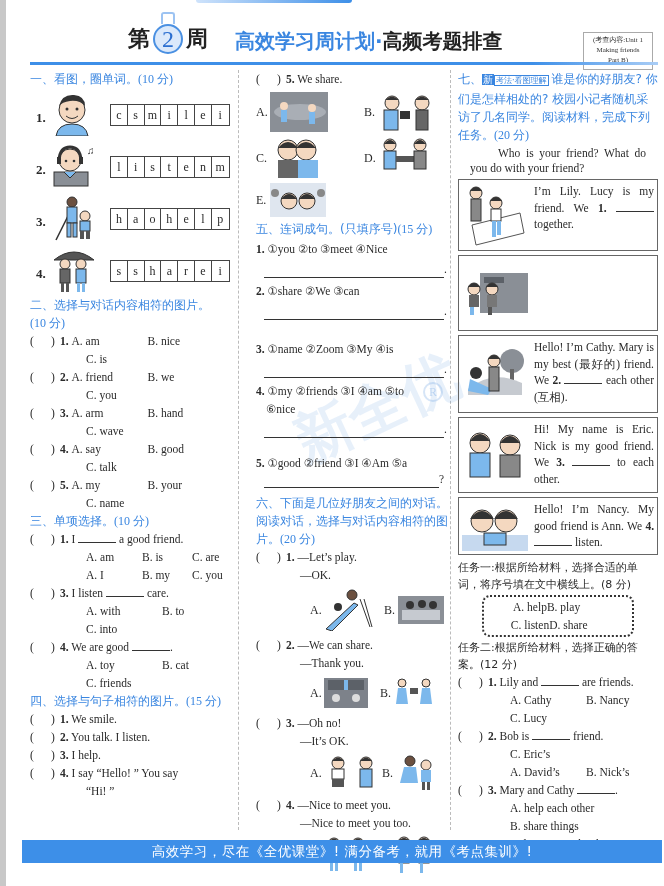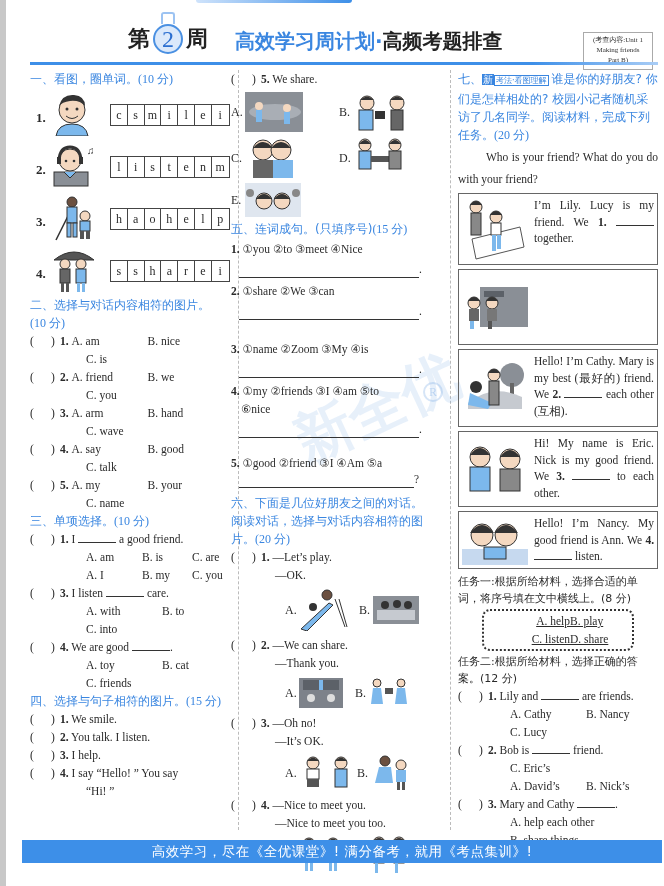--- a/index.html
+++ b/index.html
@@ -13,21 +13,21 @@
   .week { position: absolute; left: 100px; top: 6px; font-family: "DejaVu Sans", sans-serif; font-weight: bold; font-size: 22px; color: #222; display: flex; align-items: center; }
   .badge { position: relative; width: 30px; height: 30px; border-radius: 50%; border: 2px solid #4a90e2; background: #dbe9fb; color: #2c6fd0; font-family: "Liberation Serif", serif; font-size: 24px; font-weight: normal; display: flex; align-items: center; justify-content: center; margin: 0 3px; }
   .badge .ribbon { position: absolute; top: -14px; left: 6px; width: 14px; height: 12px; border: 2px solid #9cc3f2; border-bottom: none; border-radius: 3px 3px 0 0; }
   .title-blue { position: absolute; left: 207px; top: 10px; font-family: "DejaVu Sans", sans-serif; font-weight: bold; font-size: 20px; color: #3a86e0; white-space: nowrap; }
   .title-black { color: #222; }
   .scope-box { position: absolute; left: 555px; top: 14px; width: 70px; height: 38px; border: 1px solid #aaa; font-size: 7px; text-align: center; line-height: 10px; padding-top: 2px; color: #333; }
   .header-line { position: absolute; left: 30px; top: 62px; width: 628px; height: 3px; background: linear-gradient(90deg,#3d8fe8,#3d8fe8 80%,#a9cdf6); }
 
   .col { position: absolute; top: 70px; }
   .col-left { left: 30px; width: 205px; }
-  .col-mid { left: 231px; width: 198px; }
+  .col-mid { left: 256px; width: 198px; }
   .col-right { left: 458px; width: 200px; }
   .divider { position: absolute; top: 70px; width: 0; height: 760px; border-left: 1px dashed #bbb; }
 
   .sec-title { font-family: "DejaVu Sans", sans-serif; color: #3a86e0; font-size: 12px; line-height: 18px; }
   .sec-title .score { font-family: "Liberation Serif", serif; }
   .line { line-height: 18px; white-space: nowrap; }
   .paren { display: inline-block; width: 30px; }
   .num { font-weight: bold; }
   .indent { padding-left: 56px; }
   .opt { display: inline-block; }
@@ -45,21 +45,21 @@
   .pic-grey { background: #8a8f96; }
 
   .opt-row { display: flex; align-items: center; margin: 3px 0; }
   .opt-row .lab { width: 14px; font-size: 12px; }
 
   .story { border: 1px solid #666; margin-bottom: 4px; position: relative; display: flex; padding: 3px; }
   .story .img { width: 66px; flex: none; margin-right: 6px; }
   .story .txt { flex: 1; line-height: 16.5px; text-align: justify; font-size: 11.5px; }
 
   .wordbox { border: 2px dotted #333; border-radius: 8px; margin: 2px 24px 2px 24px; padding: 1px 6px; }
-  .wordbox .line { display: flex; justify-content: flex-end; text-decoration: underline; }
+  .wordbox .line { display: flex; justify-content: center; }
 
   .footer { position: absolute; left: 22px; top: 840px; width: 640px; height: 23px; background: #3d8fe8; color: #fff; font-family: "DejaVu Sans", sans-serif; font-size: 13.5px; display: flex; align-items: center; justify-content: center; letter-spacing: 0.5px; }
 
   .watermark { position: absolute; left: 290px; top: 370px; font-family: "DejaVu Sans", sans-serif; font-size: 58px; color: rgba(120,170,230,0.18); transform: rotate(-25deg); font-weight: bold; pointer-events: none; }
   .watermark-r { position: absolute; left: 423px; top: 382px; width: 20px; height: 20px; border-radius: 50%; border: 2px solid rgba(120,170,230,0.3); color: rgba(120,170,230,0.4); font-size: 12px; display: flex; align-items: center; justify-content: center; }
 </style>
 </head>
 <body>
 
 <div class="left-edge"></div>
@@ -426,21 +426,21 @@
             <rect x="26" y="27" width="3" height="10" fill="#7cb8ec"></rect>
           </svg></span>
     </div>
   </div>
 </div>
 
 <div class="col col-right">
   <div class="sec-title" style="white-space:normal">
     <span>七、</span><span style="background:#3a86e0;color:#fff;font-size:10px;padding:0 1px">新</span><span style="border:1px solid #3a86e0;font-size:8px;padding:0 1px;margin-right:3px">考法·看图理解</span><span>谁是你的好朋友? 你们是怎样相处的? 校园小记者随机采访了几名同学。阅读材料，完成下列任务。</span><span class="score">(20 分)</span>
   </div>
-  <div style="line-height:22px;text-indent:28px;text-align:justify;margin:2px 0 3px">Who is your friend? What do you do with your friend?</div>
+  <div style="line-height:15px;text-indent:28px;text-align:justify;margin:2px 12px 3px">Who is your friend? What do you do with your friend?</div>
 
   <div class="story" style="height:72px">
     <div class="img"><svg width="66" height="64">
           <polygon points="14,62 62,50 58,30 10,42" fill="none" stroke="#555"></polygon>
           <circle cx="14" cy="10" r="6" fill="#f4d8c0" stroke="#333"></circle>
           <path d="M8 8 Q14 0 20 8" fill="#333"></path>
           <rect x="9" y="16" width="10" height="22" fill="#888" stroke="#333"></rect>
           <circle cx="34" cy="20" r="6" fill="#f4d8c0" stroke="#333"></circle>
           <path d="M28 18 Q34 10 40 18" fill="#333"></path>
           <rect x="29" y="26" width="10" height="12" fill="#fff" stroke="#333"></rect>

